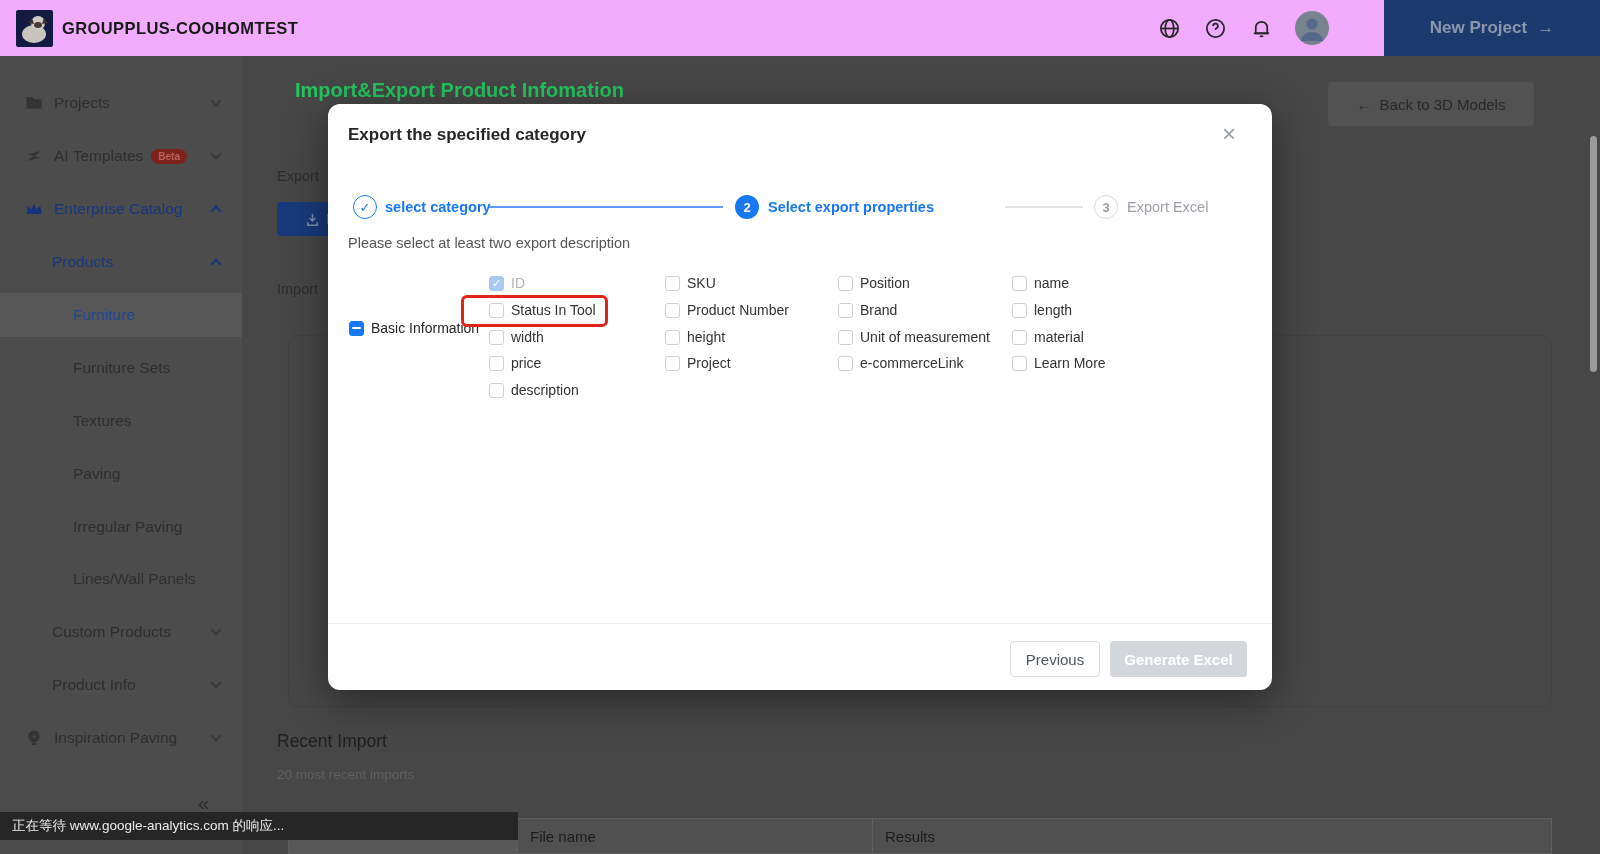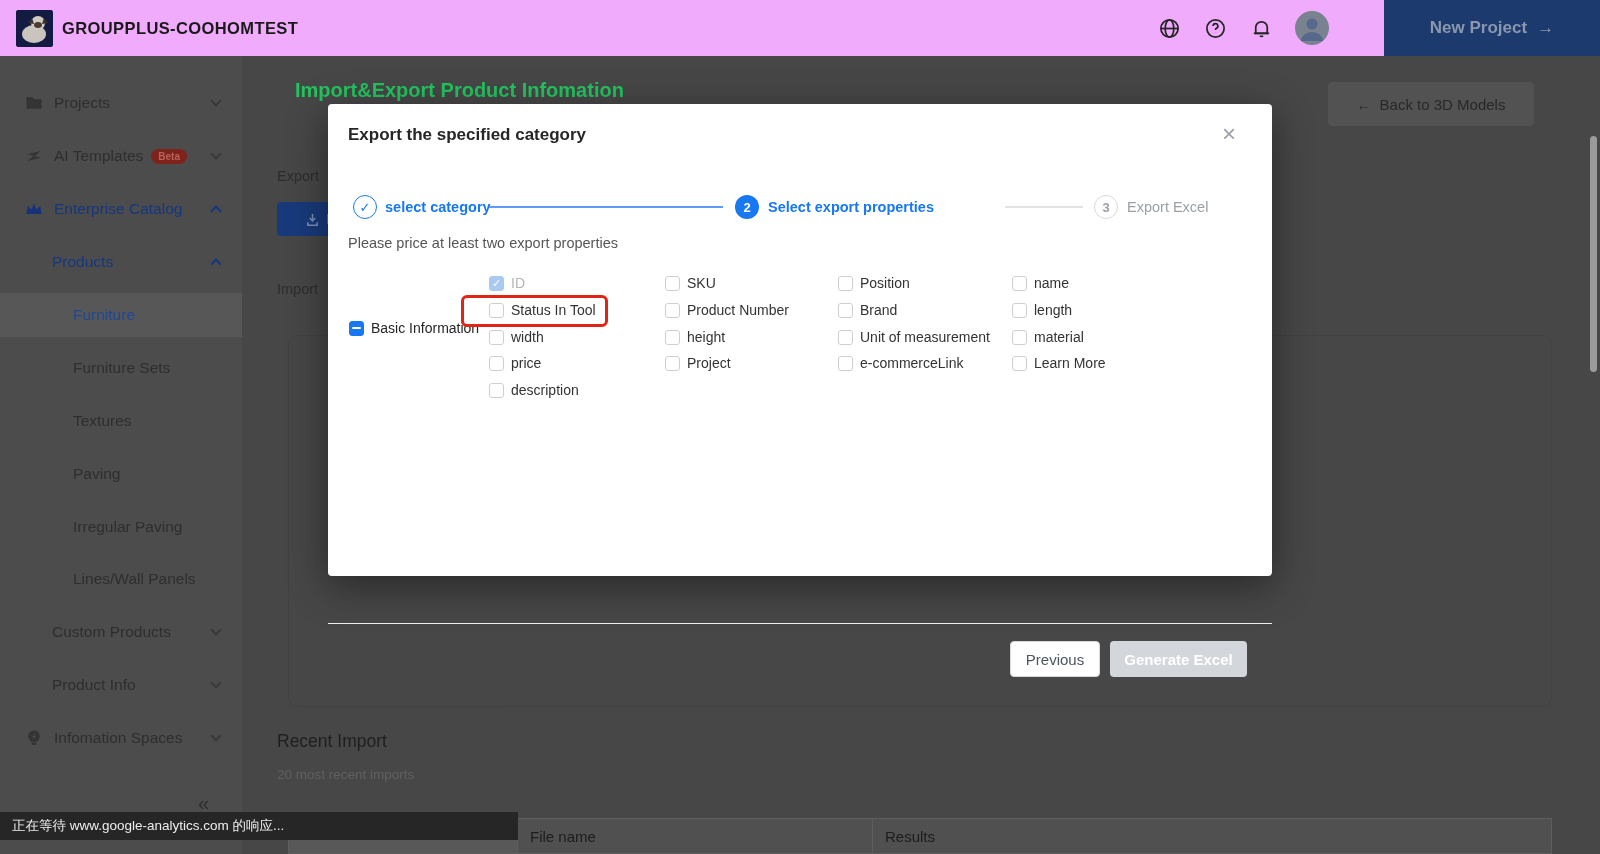--- a/index.html
+++ b/index.html
@@ -40,21 +40,21 @@
   #recent-title { left:277px; top:731px; font-size:17.5px; color:#1f1f1f; }
   #recent-sub { left:277px; top:767px; font-size:13.5px; color:#606060; }
   #table-head { left:288px; top:818px; width:1264px; height:36px; border:1px solid #5e5e5e; background:#505050; display:flex; }
   .th { border-right:1px solid #5e5e5e; font-size:15px; color:#1c1c1c; padding:9px 0 0 12px; }
   .th1 { width:229px; background:#585858; }
   .th2 { width:355px; }
   .th3 { flex:1; border-right:none; }
   #scroll-thumb { left:1590px; top:136px; width:7px; height:236px; background:#9b9b9b; border-radius:4px; }
 
   
-  #modal { left:328px; top:104px; width:944px; height:472px; background:#ffffff; border-radius:4px; box-shadow:0 10px 40px rgba(0,0,0,.45); }
+  #modal { left:328px; top:104px; width:944px; height:586px; background:#ffffff; border-radius:12px; box-shadow:0 10px 40px rgba(0,0,0,.45); }
   #modal-title { left:20px; top:21px; font-size:17px; font-weight:600; color:#262626; }
   #modal-close { left:894px; top:18px; font-size:24px; color:#9ba3ad; line-height:1; cursor:pointer; }
   .step-circle { position:absolute; top:91px; width:24px; height:24px; border-radius:50%; font-size:13px; font-weight:600; display:flex; align-items:center; justify-content:center; }
   .step-done { border:1.5px solid #1778f2; color:#1778f2; background:#fff; }
   .step-current { background:#1778f2; color:#fff; }
   .step-pending { border:1.5px solid #d9d9d9; color:#9aa0a6; background:#fff; }
   .step-label { position:absolute; top:95px; font-size:14.5px; }
   .step-label.b { color:#1778f2; font-weight:600; }
   .step-label.g { color:#9aa0a6; }
   .connector { position:absolute; top:102px; height:2px; }
@@ -194,21 +194,21 @@
       <i class="chev down"></i>
     </div>
     <div class="side-item" style="top:660px">
       <span class="ico">
         <svg viewBox="0 0 24 24" width="20" height="20" fill="currentColor">
             <circle cx="12" cy="10" r="7"></circle>
             <rect x="9" y="17.5" width="6" height="3" rx="1.5"></rect>
             <path d="M12.8 6 L10 11 L12 11 L11 14.5 L14.3 9.5 L12.2 9.5 Z" fill="#4c4c4c"></path>
           </svg>
       </span>
-      <span>Infomation Spaces</span>
+      <span>Inspiration Paving</span>
       <i class="chev down"></i>
     </div>
   </nav>
   <div id="collapse" class="abs">«</div>
 
   <h1 id="page-title" class="abs">Import&amp;Export Product Infomation</h1>
   <button id="back-btn" class="abs">
     <span>←</span>
     <span>Back to 3D Models</span>
   </button>
@@ -249,21 +249,21 @@
     <div class="step-circle step-current" style="left:407px">
       <span>2</span>
     </div>
     <div class="step-label b" style="left:440px">Select export properties</div>
     <div class="connector conn-gray" style="left:677px; width:78px"></div>
     <div class="step-circle step-pending" style="left:766px">
       <span>3</span>
     </div>
     <div class="step-label g" style="left:799px">Export Excel</div>
 
-    <div id="hint" class="abs">Please price at least two export properties</div>
+    <div id="hint" class="abs">Please select at least two export description</div>
 
     <div class="cbrow" style="left:21px; top:216px">
       <span class="cb indet"></span>
       <span class="cblabel grp">Basic Information</span>
     </div>
 
     <div class="cbrow" style="left:161px; top:171px">
       <span class="cb checked-dis"></span>
       <span class="cblabel dis">ID</span>
     </div>

